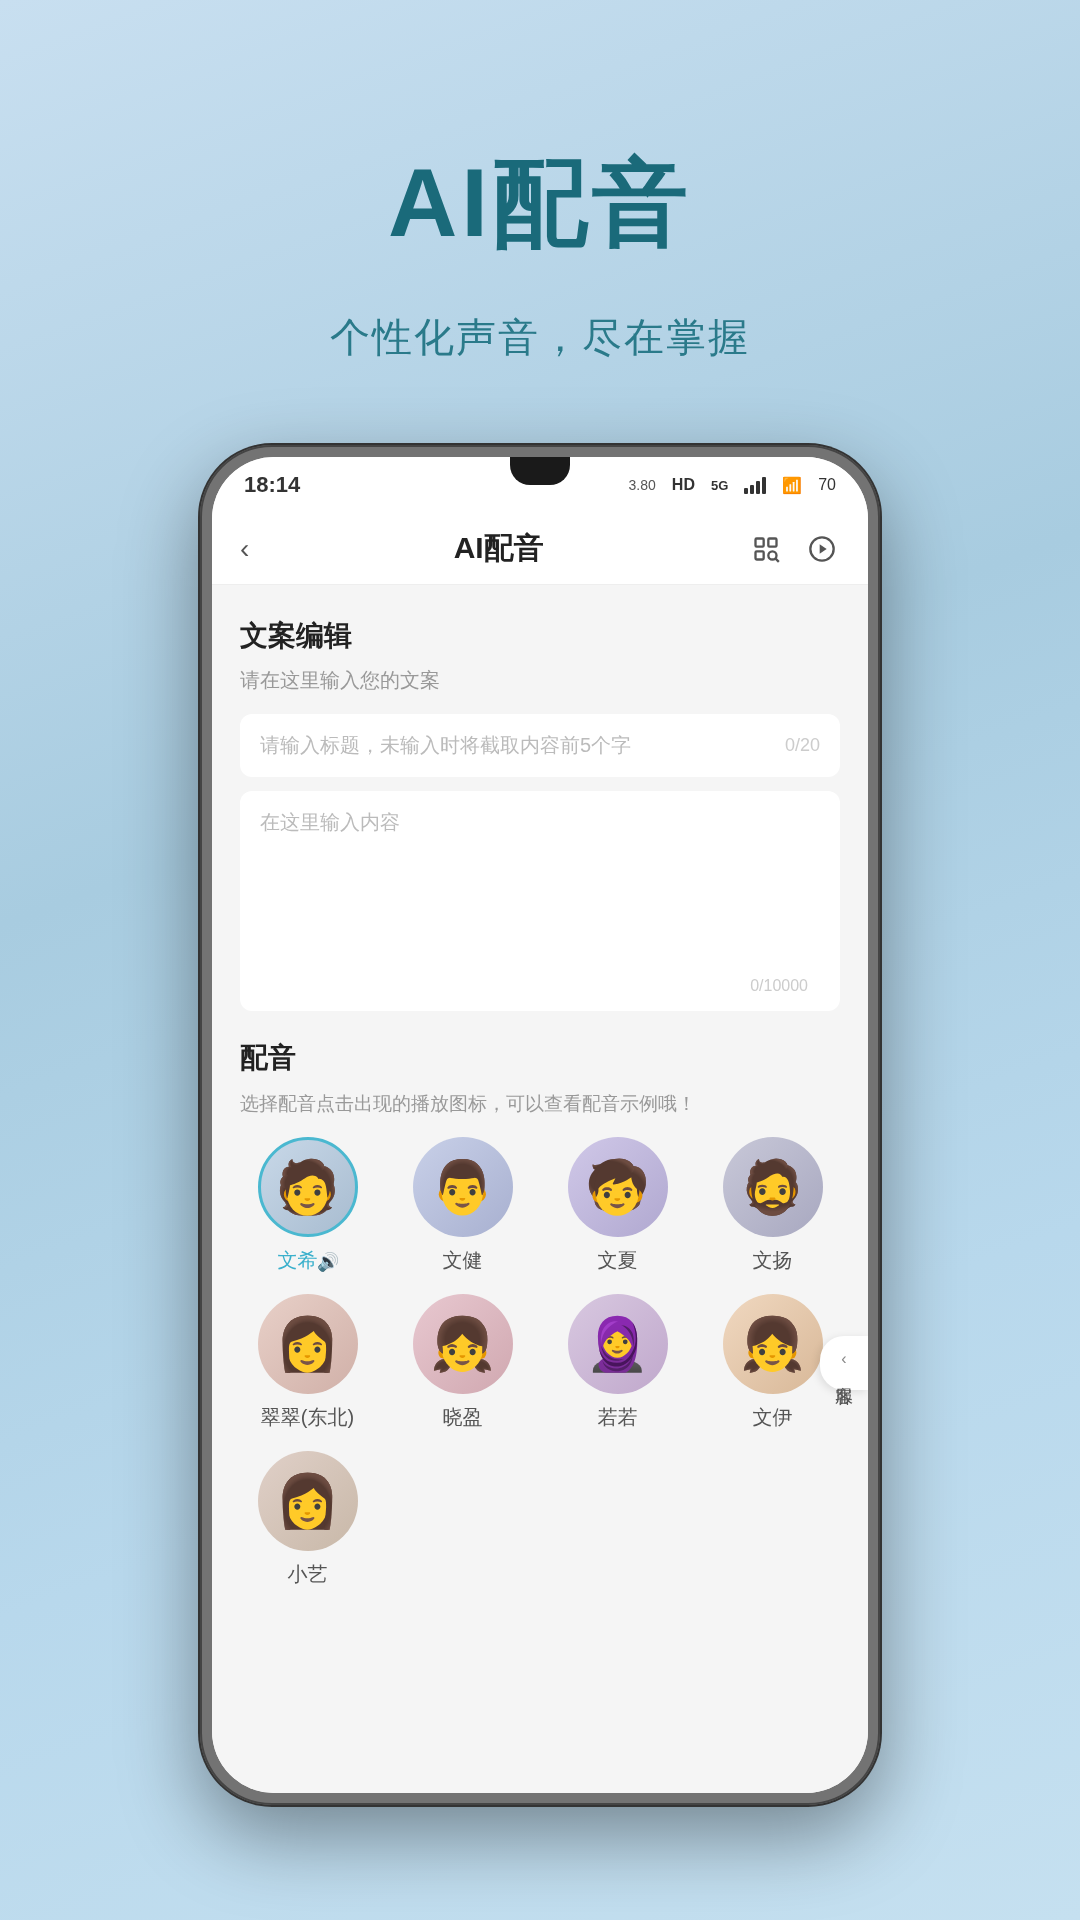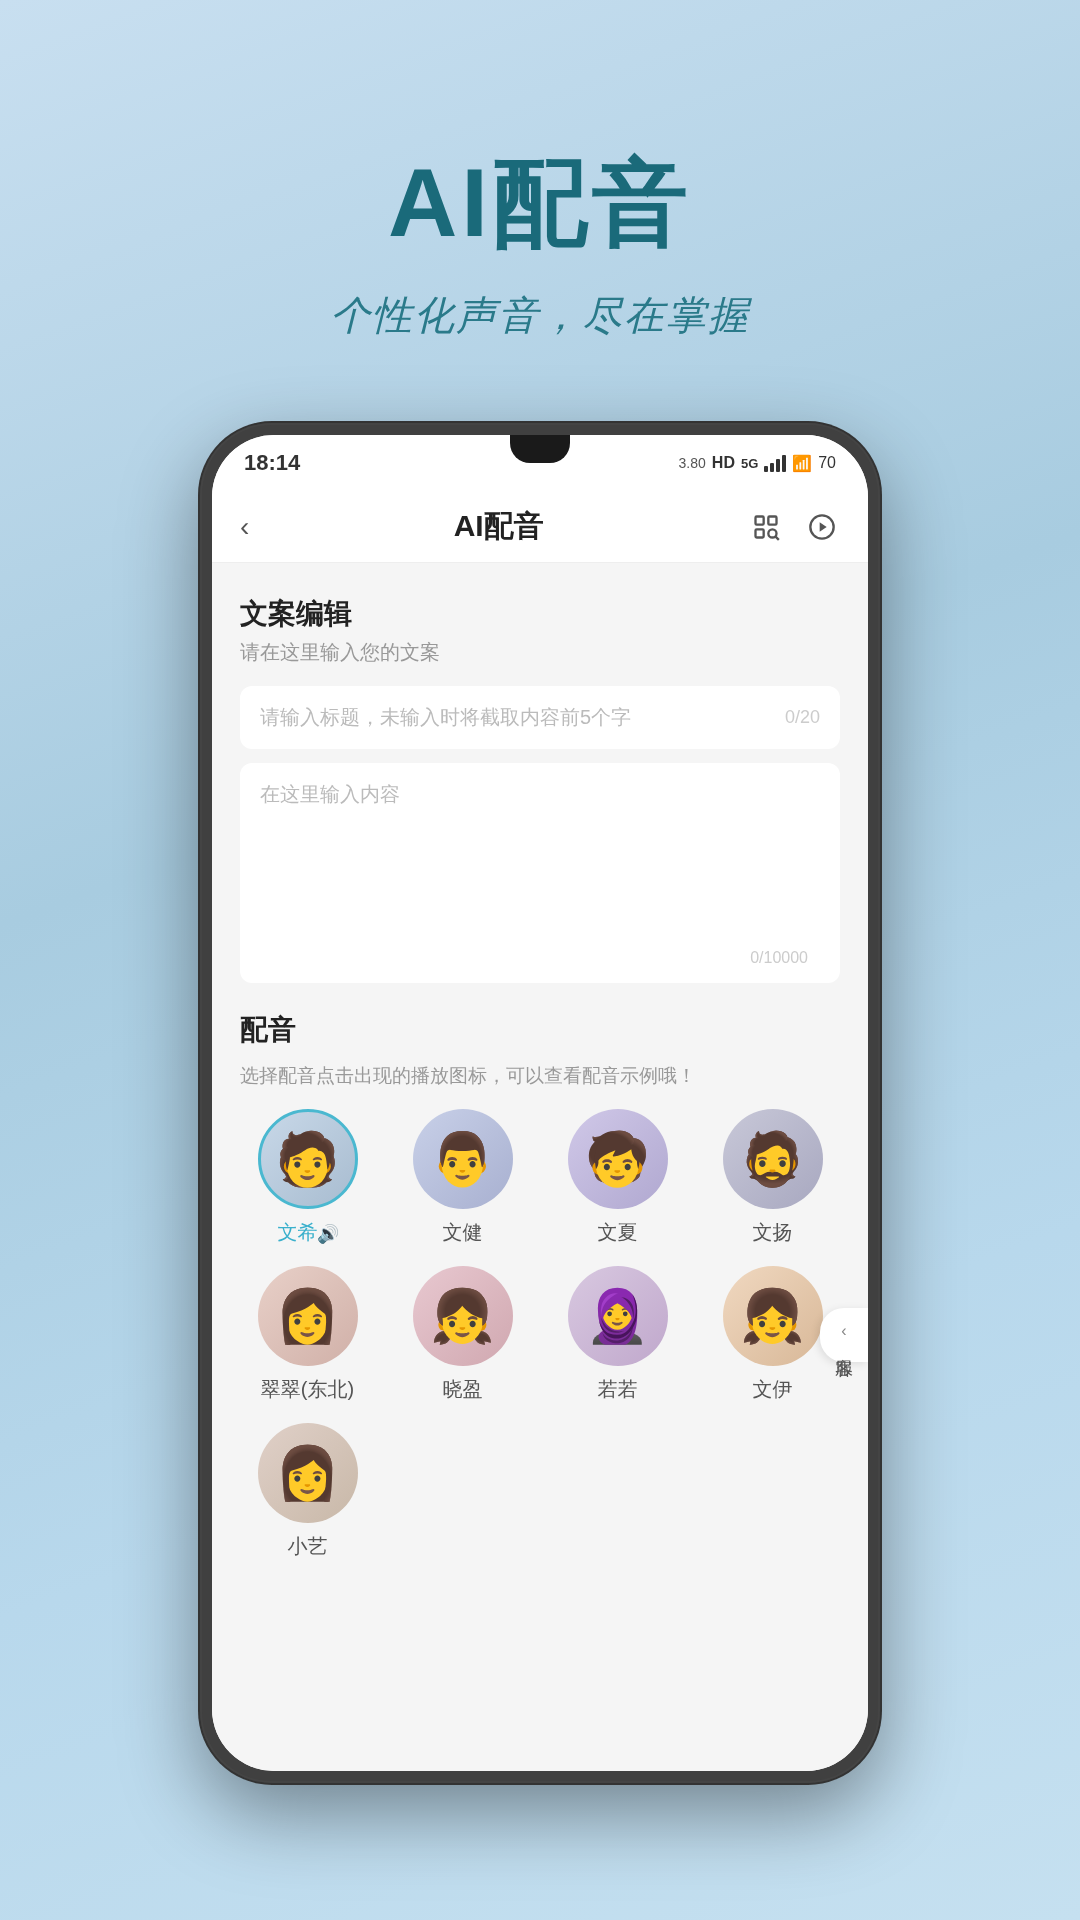--- a/index.html
+++ b/index.html
@@ -23,40 +23,39 @@
     }
 
     .hero-title {
       font-size: 96px;
       font-weight: 700;
       color: #1a6a7a;
       letter-spacing: 4px;
     }
 
     .hero-subtitle {
-      margin-top: 18px;
+      margin-top: 40px;
       font-size: 40px;
       color: #2a7a8a;
       font-weight: 400;
       letter-spacing: 2px;
-      font-style: italic;
     }
 
     
     .phone-wrapper {
       margin-top: 80px;
       position: relative;
       width: 680px;
       height: 1360px;
     }
 
     .phone-frame {
       position: absolute;
       top: 0; left: 0; right: 0; bottom: 0;
-      background: #404040;
+      background: #737373;
       border-radius: 72px;
       box-shadow:
         0 0 0 2px #333,
         0 30px 80px rgba(0,0,0,0.4),
         inset 0 0 0 2px #444;
       overflow: hidden;
     }
 
     
     .phone-frame::before {
@@ -118,21 +117,21 @@
       transform: translateX(-50%);
       width: 60px;
       height: 28px;
       background: #1a1a1a;
       border-radius: 0 0 20px 20px;
     }
 
     .status-icons {
       display: flex;
       align-items: center;
-      gap: 6px;
+      gap: 16px;
       font-size: 16px;
       color: #333;
     }
 
     .signal-bars {
       display: flex;
       align-items: flex-end;
       gap: 2px;
       height: 18px;
     }
@@ -187,21 +186,21 @@
       flex: 1;
       background: #f5f5f5;
       overflow-y: auto;
       padding: 32px 28px;
     }
 
     .section-title {
       font-size: 28px;
       font-weight: 700;
       color: #222;
-      margin-bottom: 6px;
+      margin-bottom: 12px;
     }
 
     .section-desc {
       font-size: 20px;
       color: #999;
       margin-bottom: 20px;
     }
 
     
     .title-input-wrapper {

